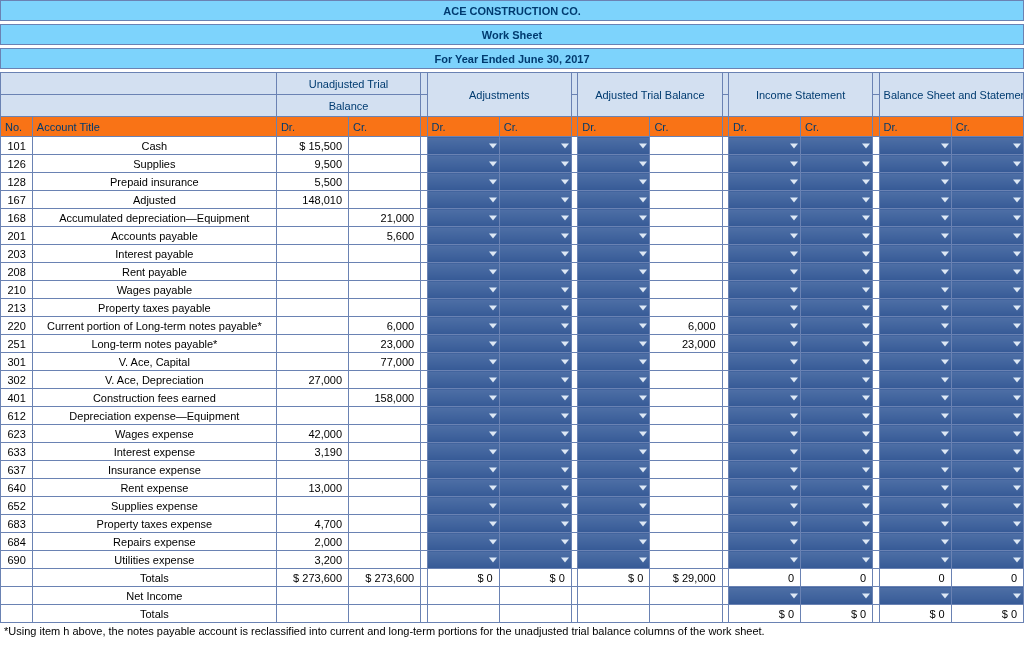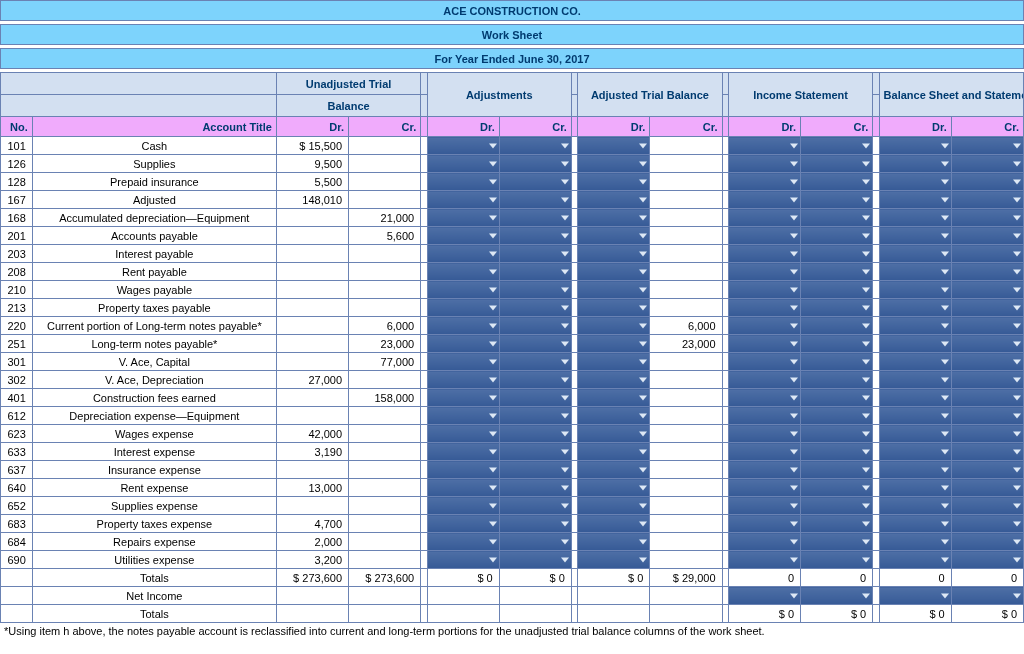--- a/index.html
+++ b/index.html
@@ -1,21 +1,21 @@
 <!DOCTYPE html>
 <html><head>
 <meta charset="utf-8">
 <style>
   html,body{margin:0;padding:0;background:#fff;}
   body{font:11px Arial,Helvetica,sans-serif;color:#000;width:1024px;}
   table{border-collapse:collapse;width:100%;table-layout:fixed;}
   td,th{border:1px solid #6a82b3;padding:2px 4px;height:18px;box-sizing:border-box;overflow:hidden;white-space:nowrap;}
   .title-row td{background:#7dd3fc;text-align:center;font-weight:bold;color:#003b70;height:20px;}
-  .hdr-row td,.hdr-row th{background:#d3e0f1;text-align:center;font-weight:bold;color:#003b70;height:22px;margin-top:12px;}
-  .hdr-row2 th{background:#f0abfc;text-align:right;font-weight:bold;color:#003b70;height:20px;}
+  .hdr-row td,.hdr-row th{background:#d3e0f1;text-align:center;font-weight:normal;color:#003b70;height:22px;margin-top:12px;}
+  .hdr-row2 th{background:#f97316;text-align:left;font-weight:normal;color:#003b70;height:20px;}
   .line-spacer td{height:4px;padding:0;border-left:0;border-right:0;}
   td.acc-title{text-align:center;}
   td.num{text-align:right;padding-right:6px;}
   .dropdown-cell{background:linear-gradient(to bottom,#4e6fa6,#365a96);position:relative;}
   .dropdown-cell::after{content:"";position:absolute;right:2px;top:50%;transform:translateY(-50%);
     width:0;height:0;border-left:4px solid transparent;border-right:4px solid transparent;border-top:5px solid #dde8f5;}
   .footnote{font-size:11px;padding:2px 4px;}
   col.c-no{width:30px;} col.c-title{width:230px;}
   col.c-amt{width:68px;}
 </style>

